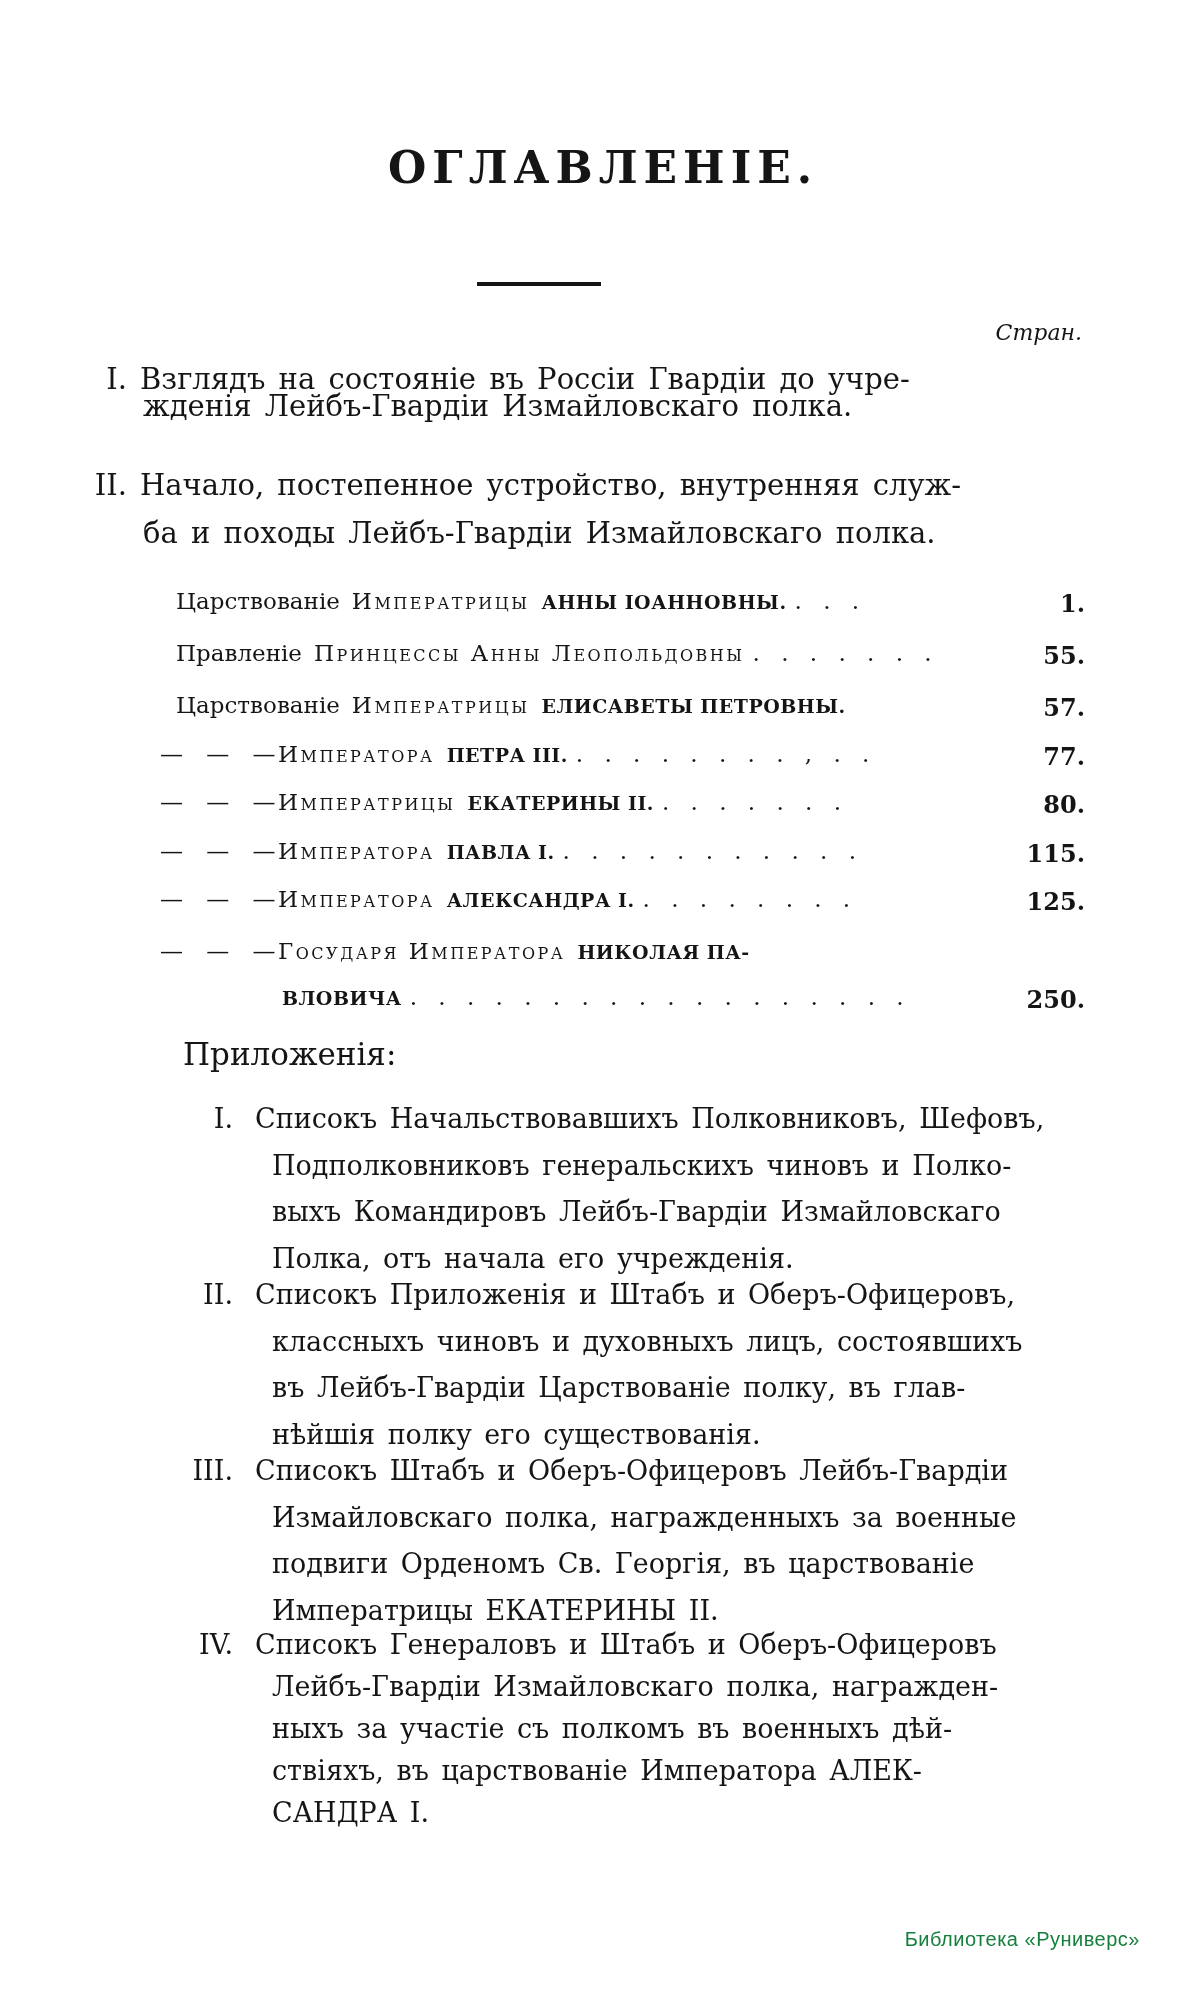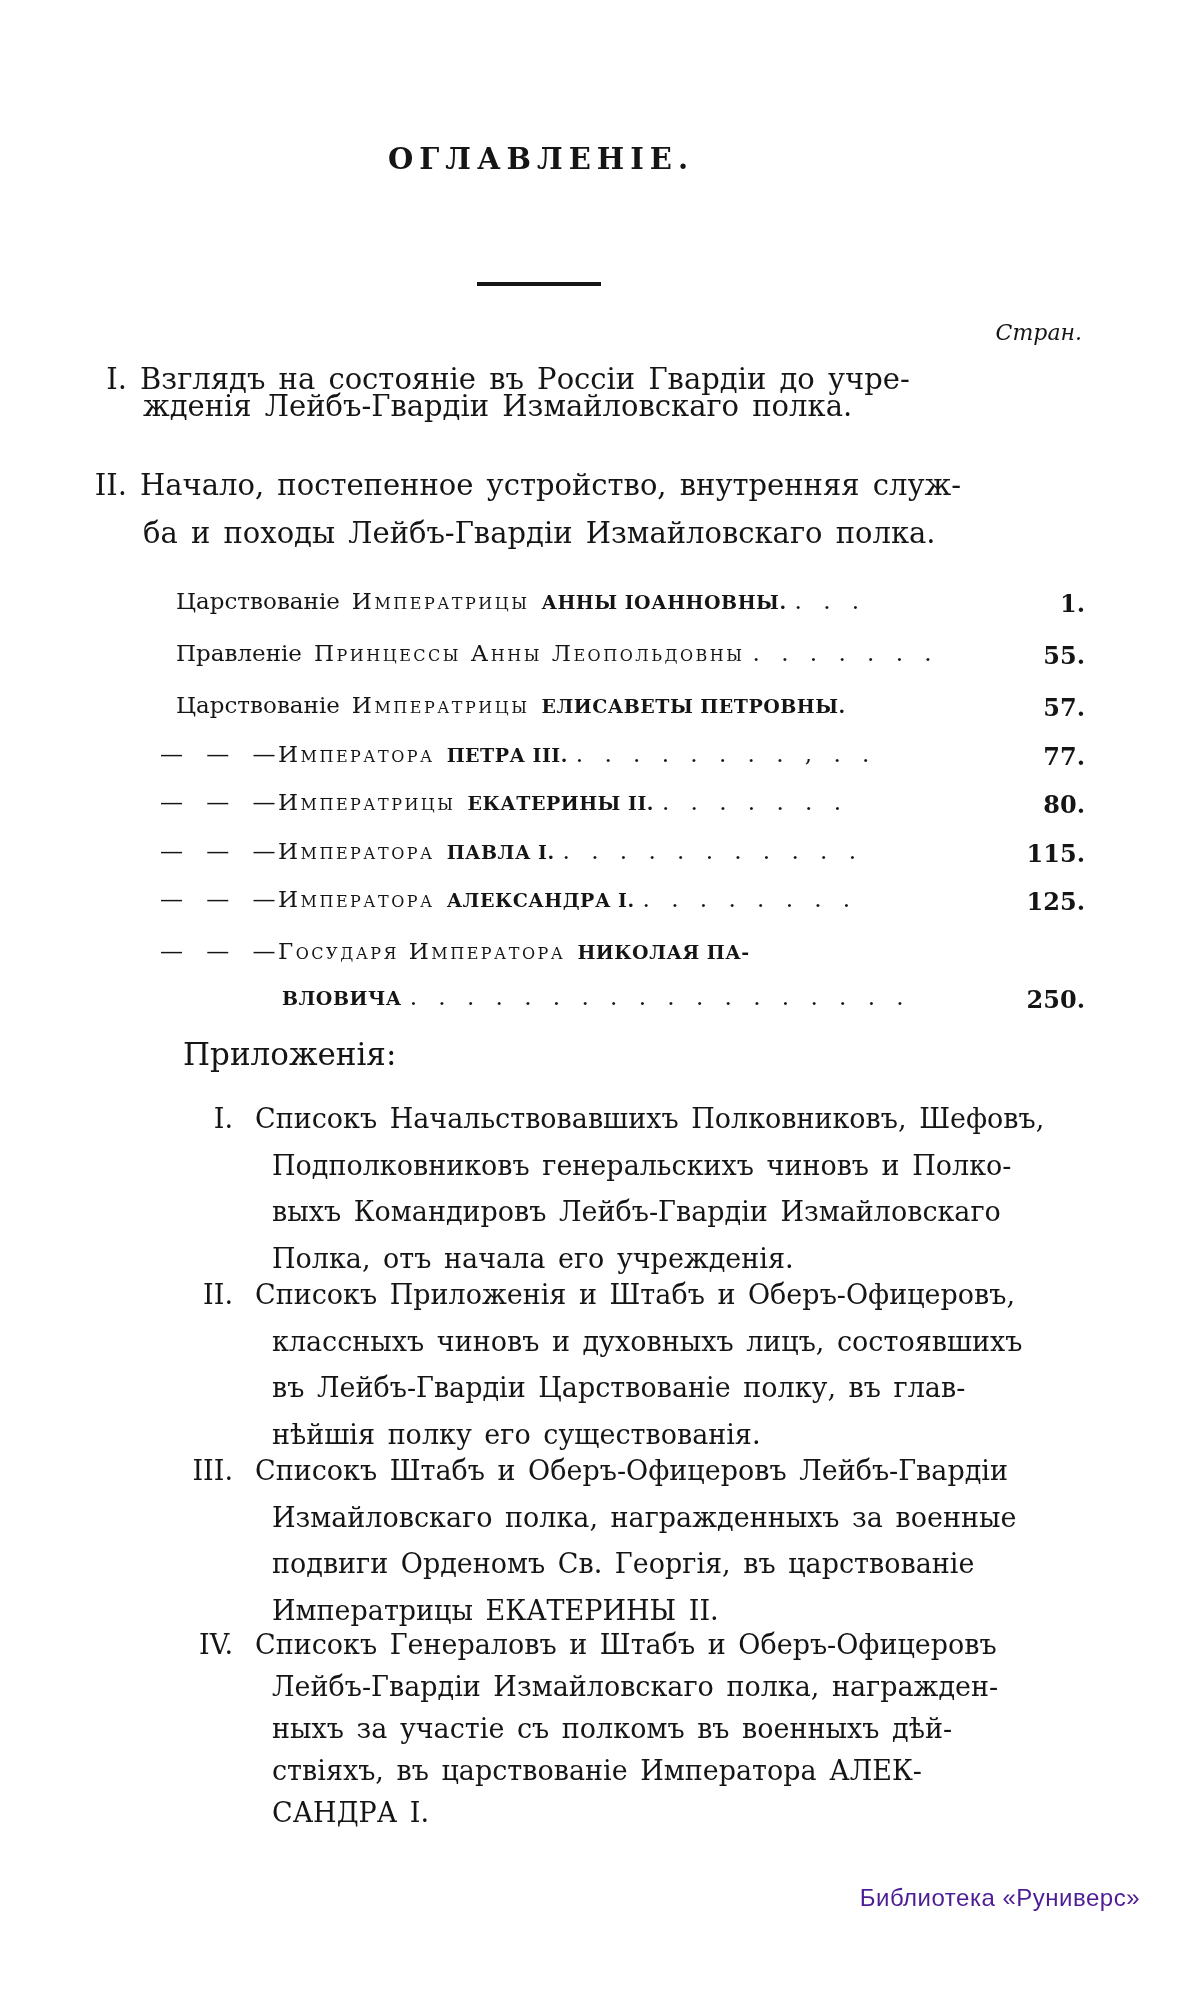--- a/index.html
+++ b/index.html
@@ -4,21 +4,21 @@
 <style>
   html,body{margin:0;padding:0;background:#ffffff;}
   .page{
     position:relative;width:1200px;height:2011px;margin:0 auto;
     background:#ffffff;color:#151515;
     font-family:"DejaVu Serif", serif;
     overflow:hidden;
   }
   .title{
     position:absolute;left:388px;top:142px;margin:0;
-    font-size:29px;font-weight:bold;letter-spacing:6px;white-space:nowrap;
+    font-size:44px;font-weight:bold;letter-spacing:6px;white-space:nowrap;
   }
   .title-rule{
     position:absolute;left:477px;top:282px;width:124px;height:4px;background:#161616;
   }
   .stran{
     position:absolute;right:118px;top:320px;
     font-style:italic;font-size:22px;
   }
   
   .mi-num{
@@ -48,22 +48,22 @@
   .apx{
     position:absolute;left:243px;width:845px;font-size:27px;line-height:46.5px;word-spacing:4px;
   }
   .apx.tight{line-height:42px;}
   .apx-num{
     position:absolute;left:-150px;width:140px;text-align:right;font-size:27px;
   }
   .apx-line{margin-left:29px;white-space:nowrap;}
   .apx-line.first{margin-left:12px;}
   .watermark{
-    position:absolute;right:60px;top:1884px;
-    font-family:"Liberation Sans", sans-serif;font-size:24px;color:#4c1d95;
+    position:absolute;right:60px;top:1928px;
+    font-family:"Liberation Sans", sans-serif;font-size:20px;color:#15803d;
     letter-spacing:0.5px;
   }
 </style>
 </head>
 <body>
 
 <div class="page">
 
   <h1 class="title">ОГЛАВЛЕНІЕ.</h1>
   <div class="title-rule"></div>

